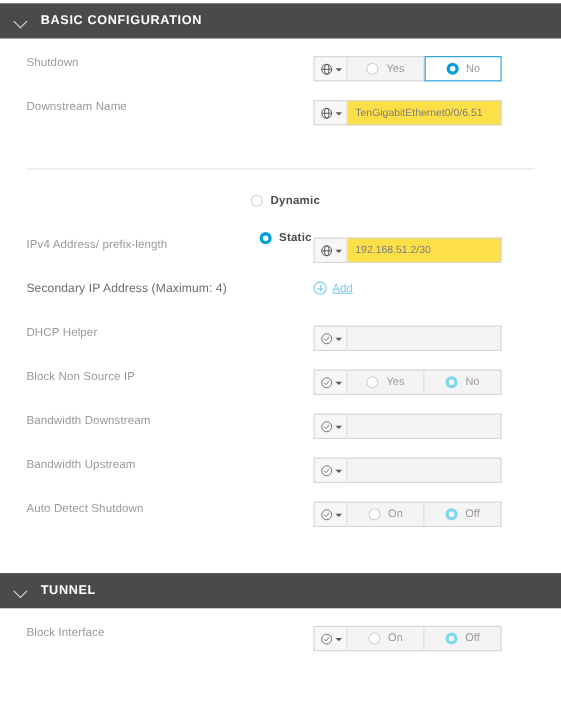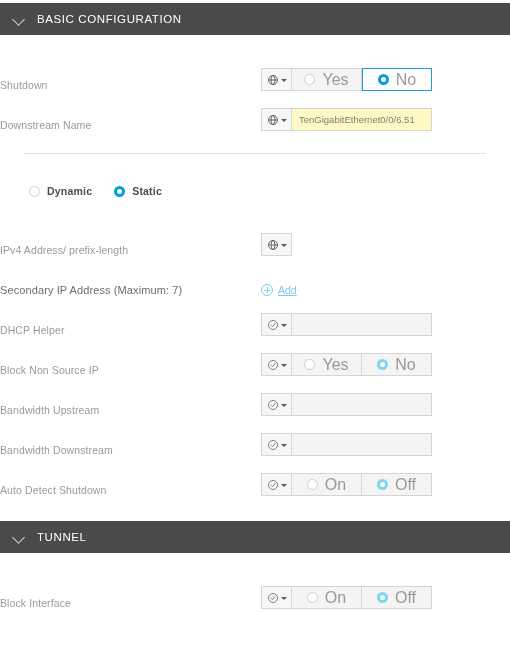--- a/index.html
+++ b/index.html
@@ -37,31 +37,32 @@
     position: absolute;
     left: 1px; top: 2px;
     width: 8px; height: 8px;
     border-left: 1.4px solid #d9d9d9;
     border-bottom: 1.4px solid #d9d9d9;
     transform: rotate(-45deg);
   }
   .section-header .title {
     color: #ffffff;
     font-size: 11.5px;
-    font-weight: normal;
+    font-weight: bold;
     letter-spacing: 0.6px;
     text-align: center;
   }
 
   
   .form-body { padding: 0; }
   .row {
     display: flex;
-    align-items: flex-end;
+    align-items: flex-start;
     height: 40px;
+    padding-left: 24px;
   }
   .row .label {
     color: #9a9a9a;
     font-size: 10.5px;
     width: 261px;
     flex: 0 0 auto;
     letter-spacing: 0.1px;
   }
   .control { display: flex; align-items: stretch; height: 23px; }
 
@@ -93,34 +94,34 @@
     background: #f4f4f4;
     display: flex;
     align-items: center;
     padding-left: 7px;
     font-size: 9.5px;
     color: #8b8b8b;
     flex: 0 0 auto;
     overflow: hidden;
     white-space: nowrap;
   }
-  .txt.filled { background: #fef9c3; color: #7d7d7d; }
+  .txt.filled { background: #fde047; color: #7d7d7d; }
 
   
   .seg { display: flex; flex: 0 0 auto; }
   .seg .opt {
     width: 70px;
     border: 1px solid #d5d5d5;
     border-left: none;
     background: #f4f4f4;
     display: flex;
     align-items: center;
     justify-content: center;
     gap: 7px;
-    font-size: 16px;
+    font-size: 10px;
     color: #9a9a9a;
   }
   .seg .opt.sel-active {
     background: #ffffff;
     border: 1px solid #1b9dd9;
     position: relative;
     z-index: 2;
   }
 
   
@@ -131,23 +132,24 @@
     background: #fff;
     flex: 0 0 auto;
   }
   .radio.on-strong { border: 3.2px solid #009fdb; }
   .radio.on-faded  { border: 3.2px solid #7fd6f0; background: #fff; }
 
   
   .mode-row {
     display: flex;
     align-items: center;
-    padding-left: 29px;
+    padding-left: 9px;
     height: 30px;
     gap: 22px;
+    flex-direction: column;
   }
   .mode-item { display: flex; align-items: center; gap: 7px; }
   .mode-item .mode-label {
     font-size: 10.5px;
     font-weight: bold;
     color: #4d4d4d;
     letter-spacing: 0.2px;
   }
 
   
@@ -258,25 +260,26 @@
       <span class="label">IPv4 Address/ prefix-length</span>
       <div class="control">
         <div class="scope">
           <svg width="12" height="12" viewBox="0 0 16 16">
             <circle cx="8" cy="8" r="6" fill="none" stroke="#4d4d4d" stroke-width="1.1"></circle>
             <ellipse cx="8" cy="8" rx="2.6" ry="6" fill="none" stroke="#4d4d4d" stroke-width="1.1"></ellipse>
             <line x1="2" y1="8" x2="14" y2="8" stroke="#4d4d4d" stroke-width="1.1"></line>
           </svg>
           <span class="caret"></span>
         </div>
-      </div>
-    </div>
-
-    <div class="row">
-      <span class="label" style="color:#6d6d6d;font-size:11px;">Secondary IP Address (Maximum: 7)</span>
+        <div class="txt filled">192.168.51.2/30</div>
+      </div>
+    </div>
+
+    <div class="row">
+      <span class="label" style="color:#6d6d6d;font-size:11px;">Secondary IP Address (Maximum: 4)</span>
       <div class="add-link">
         <span class="plus"></span>
         <span>Add</span>
       </div>
     </div>
 
     <div class="row">
       <span class="label">DHCP Helper</span>
       <div class="control">
         <div class="scope">
@@ -307,35 +310,35 @@
           </div>
           <div class="opt">
             <span class="radio on-faded"></span>
             <span>No</span>
           </div>
         </div>
       </div>
     </div>
 
     <div class="row">
+      <span class="label">Bandwidth Downstream</span>
+      <div class="control">
+        <div class="scope">
+          <svg width="12" height="12" viewBox="0 0 16 16">
+            <circle cx="8" cy="8" r="6" fill="none" stroke="#6a6a6a" stroke-width="1.1"></circle>
+            <polyline points="5,8 7.2,10.2 11,5.8" fill="none" stroke="#6a6a6a" stroke-width="1.1"></polyline>
+          </svg>
+          <span class="caret"></span>
+        </div>
+        <div class="txt"></div>
+      </div>
+    </div>
+
+    <div class="row">
       <span class="label">Bandwidth Upstream</span>
-      <div class="control">
-        <div class="scope">
-          <svg width="12" height="12" viewBox="0 0 16 16">
-            <circle cx="8" cy="8" r="6" fill="none" stroke="#6a6a6a" stroke-width="1.1"></circle>
-            <polyline points="5,8 7.2,10.2 11,5.8" fill="none" stroke="#6a6a6a" stroke-width="1.1"></polyline>
-          </svg>
-          <span class="caret"></span>
-        </div>
-        <div class="txt"></div>
-      </div>
-    </div>
-
-    <div class="row">
-      <span class="label">Bandwidth Downstream</span>
       <div class="control">
         <div class="scope">
           <svg width="12" height="12" viewBox="0 0 16 16">
             <circle cx="8" cy="8" r="6" fill="none" stroke="#6a6a6a" stroke-width="1.1"></circle>
             <polyline points="5,8 7.2,10.2 11,5.8" fill="none" stroke="#6a6a6a" stroke-width="1.1"></polyline>
           </svg>
           <span class="caret"></span>
         </div>
         <div class="txt"></div>
       </div>

